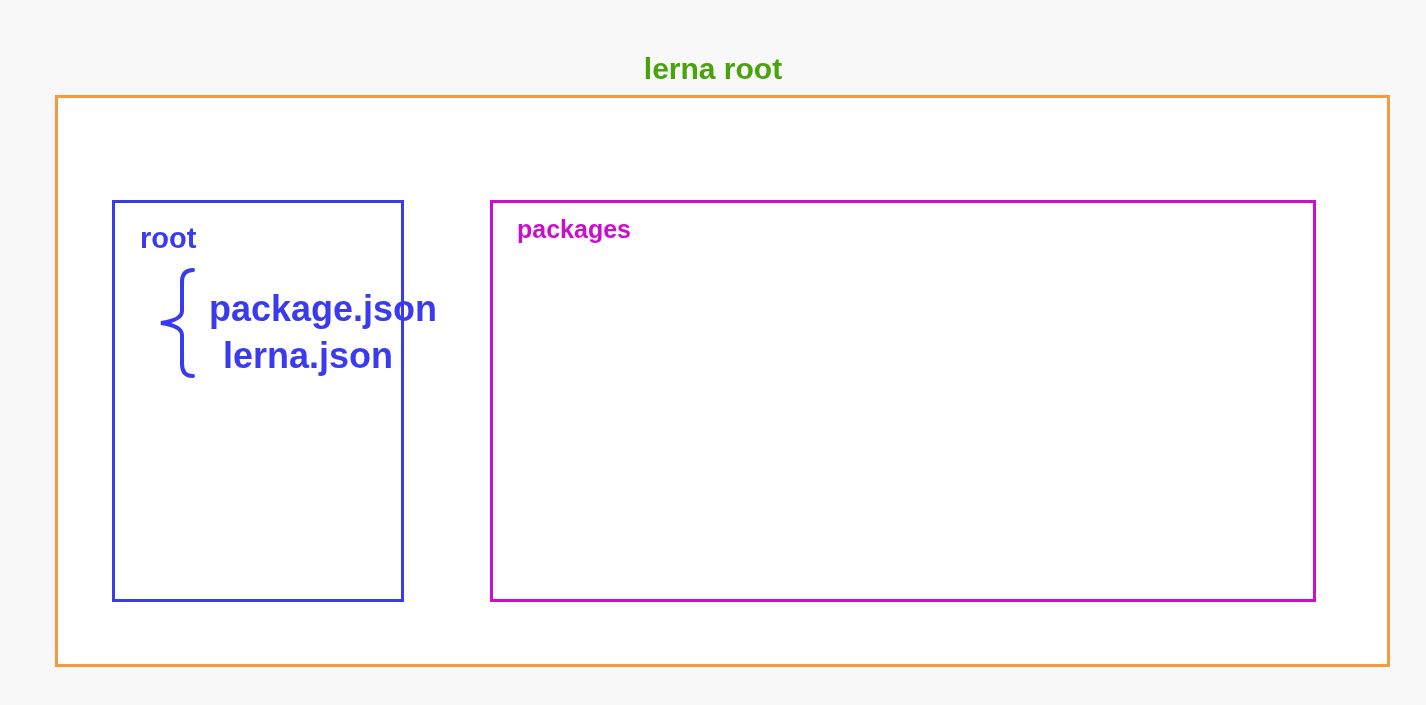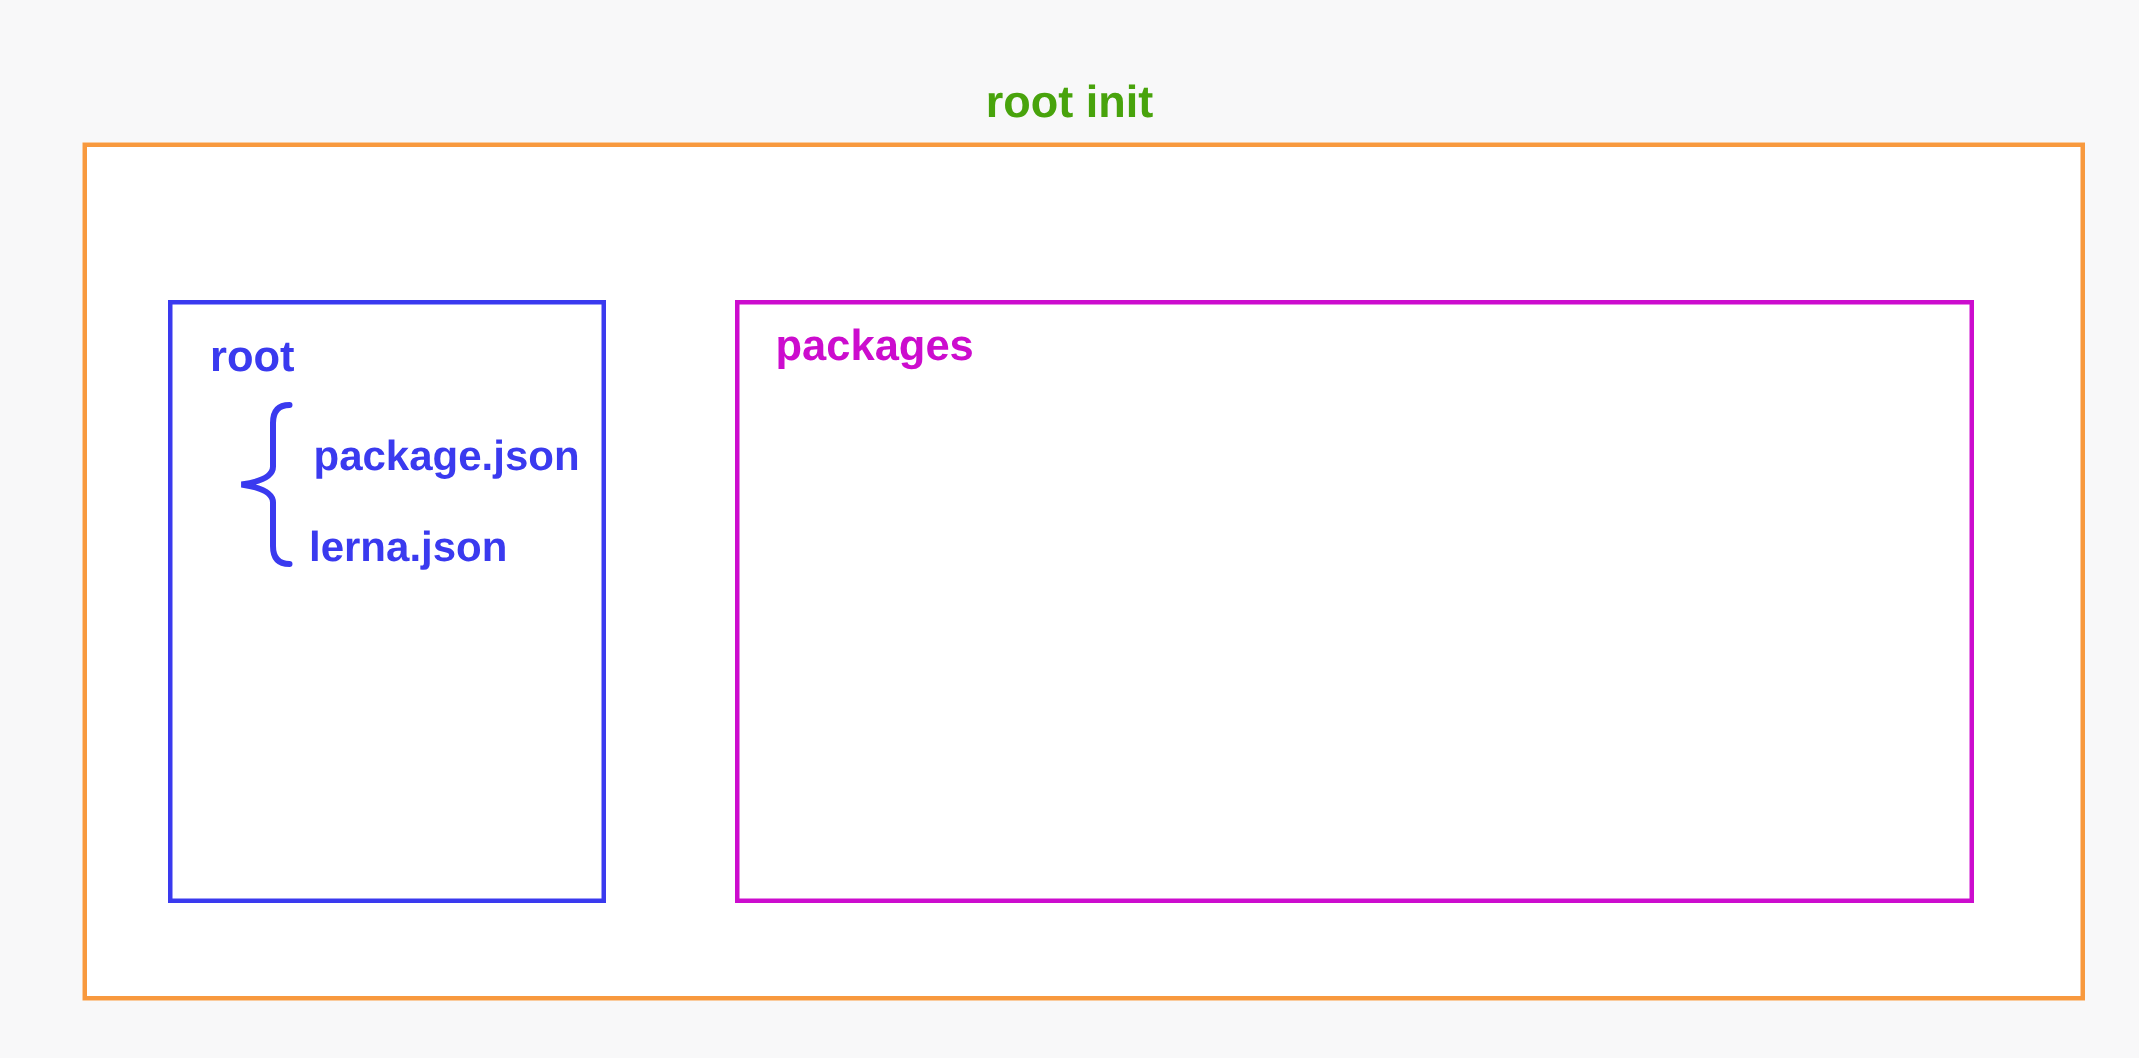--- a/index.html
+++ b/index.html
@@ -71,51 +71,51 @@
   .brace{
     position:absolute;
     left:43px;
     top:63px;
     width:44px;
     height:118px;
     color:var(--blue);
   }
   .file-label{
     position:absolute;
-    font-size:28px;
+    font-size:36px;
     line-height:1.15;
     color:var(--blue);
     white-space:nowrap;
   }
   .file-0{left:94px;top:85px;}
-  .file-1{left:91px;top:132px;margin-top:14px;}
+  .file-1{left:108px;top:132px;}
   .packages-box{
     position:absolute;
     left:432px;
     top:102px;
     width:826px;
     height:402px;
     border:3px solid var(--magenta);
     background:var(--fill);
   }
   .packages-label{
     position:absolute;
     left:24px;
     top:12px;
-    font-size:29px;
+    font-size:25px;
     line-height:1.15;
     color:var(--magenta);
   }
 </style>
 </head>
 <body>
 
 <div class="canvas">
 
-  <div class="diagram-title">root init</div>
+  <div class="diagram-title">lerna root</div>
 
   <div class="repo-box">
 
 
     <div class="root-box">
       <span class="root-label">root</span>
 
       <svg class="brace" viewBox="0 0 44 118" aria-hidden="true">
         <path d="M 35 4 Q 24 4 24 16 L 24 45 Q 24 54 3 57 Q 24 60 24 69 L 24 98 Q 24 110 35 110" fill="none" stroke="currentColor" stroke-width="4" stroke-linecap="round"></path>
       </svg>

